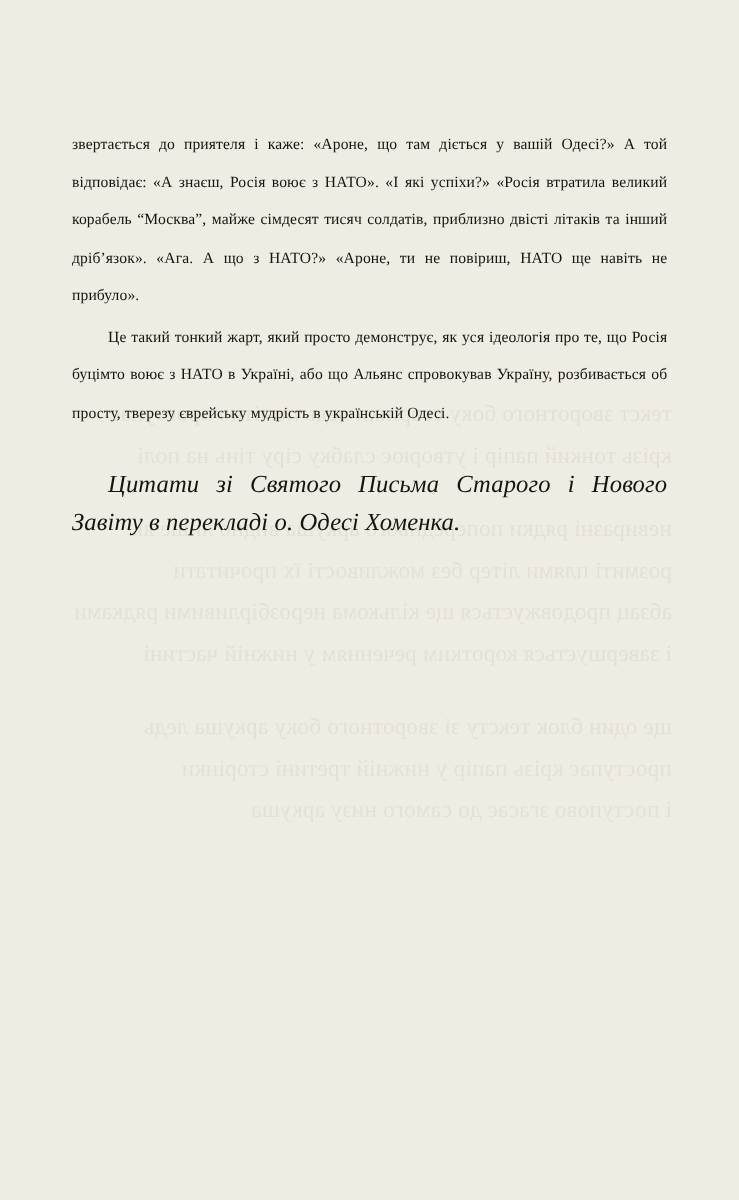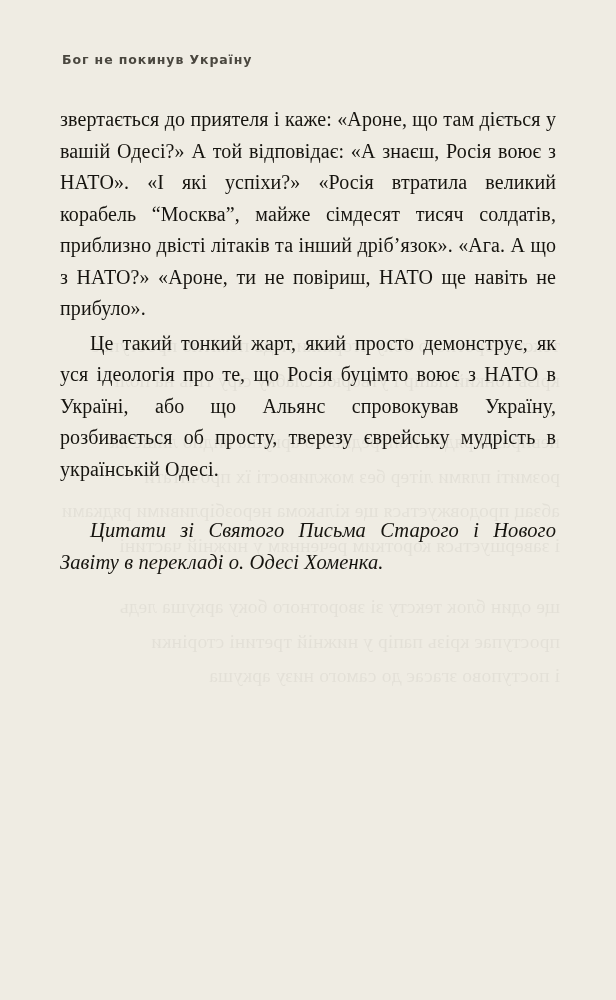--- a/index.html
+++ b/index.html
@@ -33,21 +33,21 @@
     font-weight: 600;
   }
   .content {
     position: absolute;
     top: 104px;
     left: 60px;
     width: 496px;
   }
   p {
     margin: 0;
-    font-size: 20px;
+    font-size: 13px;
     line-height: 31.5px;
     text-align: justify;
     text-justify: inter-word;
     letter-spacing: 0.1px;
     -webkit-hyphens: none;
     hyphens: none;
   }
   p.indent {
     text-indent: 30px;
   }
@@ -78,21 +78,20 @@
     user-select: none;
   }
   .bleed p { font-size: 19.5px; line-height: 31.5px; }
   .bleed .gap { height: 30px; }
 </style>
 </head>
 <body>
 
 <div class="page">
 
-  <div class="running-head">Бог не покинув Україну</div>
 
   <div class="bleed" aria-hidden="true">
     <p>текст зворотного боку сторінки ледь помітно проступає</p>
     <p>крізь тонкий папір і утворює слабку сіру тінь на полі</p>
     <div class="gap"></div>
     <p>невиразні рядки попереднього аркуша видно лише як</p>
     <p>розмиті плями літер без можливості їх прочитати</p>
     <p>абзац продовжується ще кількома нерозбірливими рядками</p>
     <p>і завершується коротким реченням у нижній частині</p>
     <div class="gap"></div>

